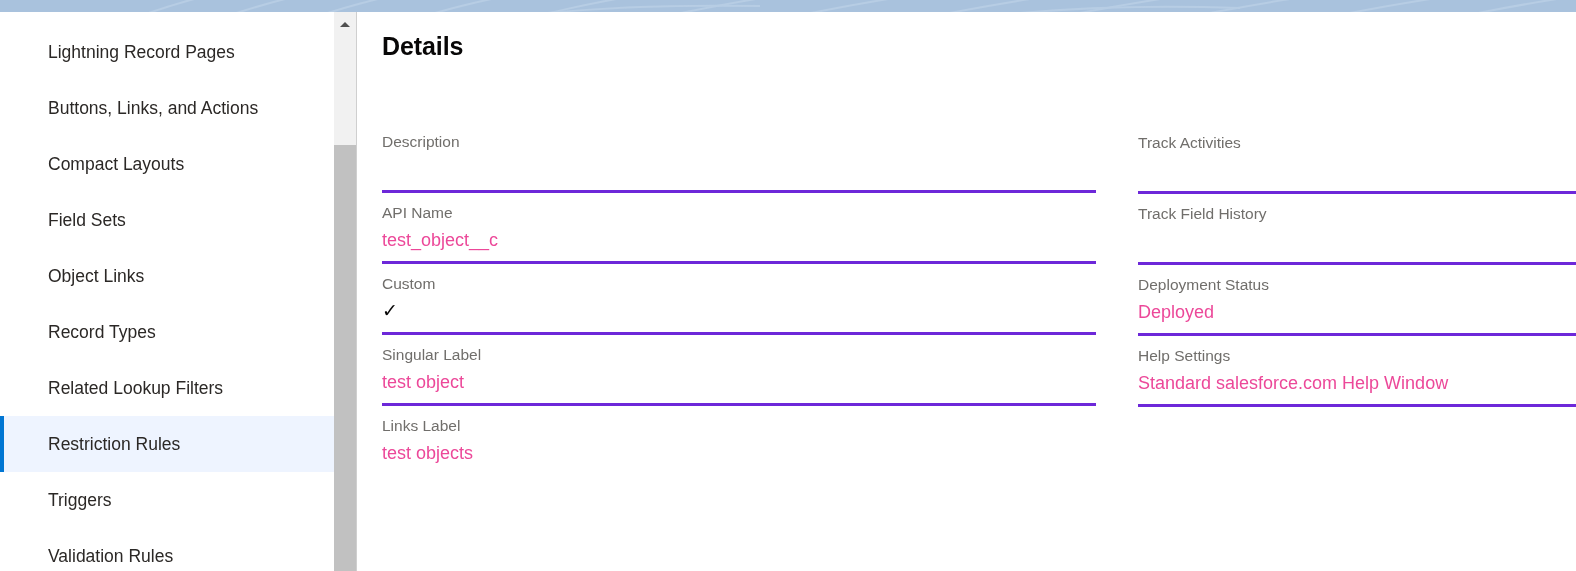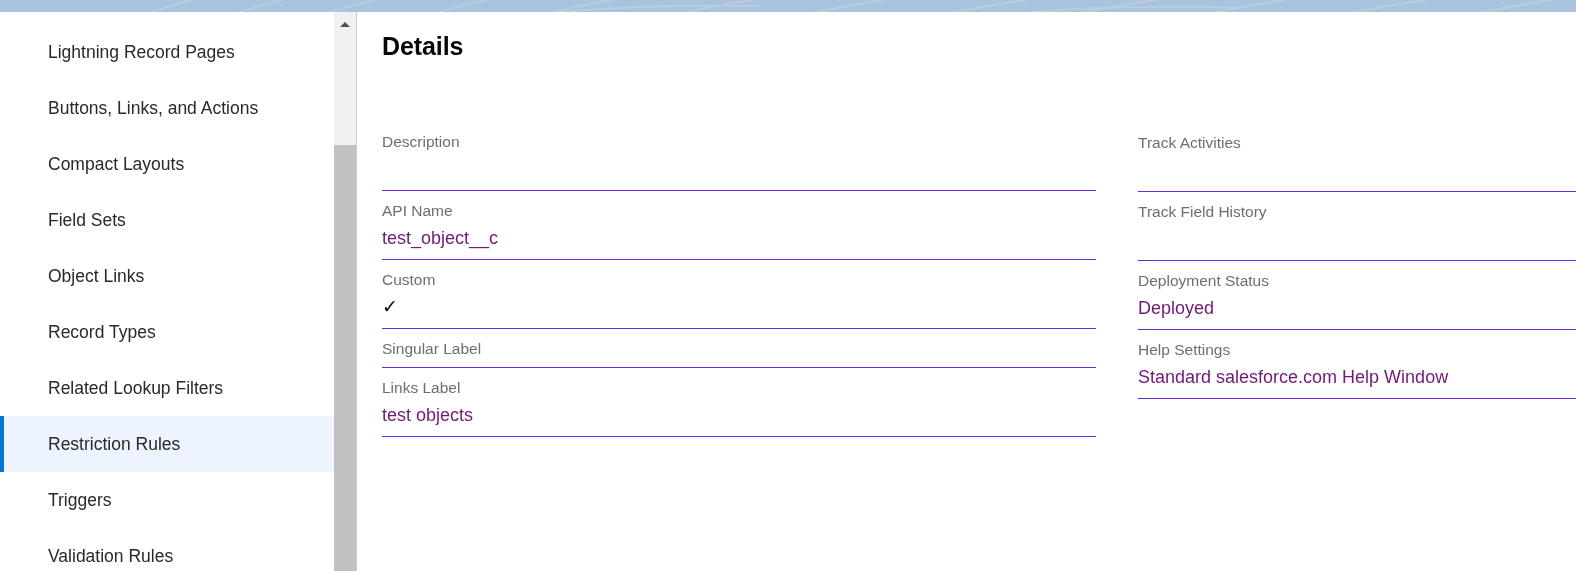--- a/index.html
+++ b/index.html
@@ -143,32 +143,32 @@
 
   .col {
     position: absolute;
     top: 0;
   }
   .col-left  { left: 24px;  width: 714px; }
   .col-right { left: 780px; width: 438px; }
 
   .field {
     position: relative;
-    border-bottom: 1px solid #6d28d9;
+    border-bottom: 3px solid #6d28d9;
     padding: 8px 0 6px 0;
   }
   .field-label {
     font-size: 15.5px;
     color: #706e6b;
     line-height: 24px;
     white-space: nowrap;
   }
   .field-value {
     font-size: 18px;
-    color: #701a75;
+    color: #ec4899;
     line-height: 30px;
     min-height: 30px;
     white-space: nowrap;
   }
   .field-value.is-empty { color: transparent; }
 
   
   .col-right .field:first-child { padding-top: 9px; }
 
   .check-glyph {
@@ -234,20 +234,21 @@
             <div class="field-label">Description</div>
             <div class="field-value is-empty"></div>
           </div>
           <div class="field">
             <div class="field-label">API Name</div>
             <div class="field-value">test_object__c</div>
           </div>
           <div class="field"><div class="field-label">Custom</div><div class="field-value check-glyph">✓</div></div>
           <div class="field">
             <div class="field-label">Singular Label</div>
+            <div class="field-value">test object</div>
           </div>
           <div class="field">
             <div class="field-label">Links Label</div>
             <div class="field-value">test objects</div>
           </div>
         </div>
       <div class="col col-right">
           <div class="field">
             <div class="field-label">Track Activities</div>
             <div class="field-value is-empty"></div>

